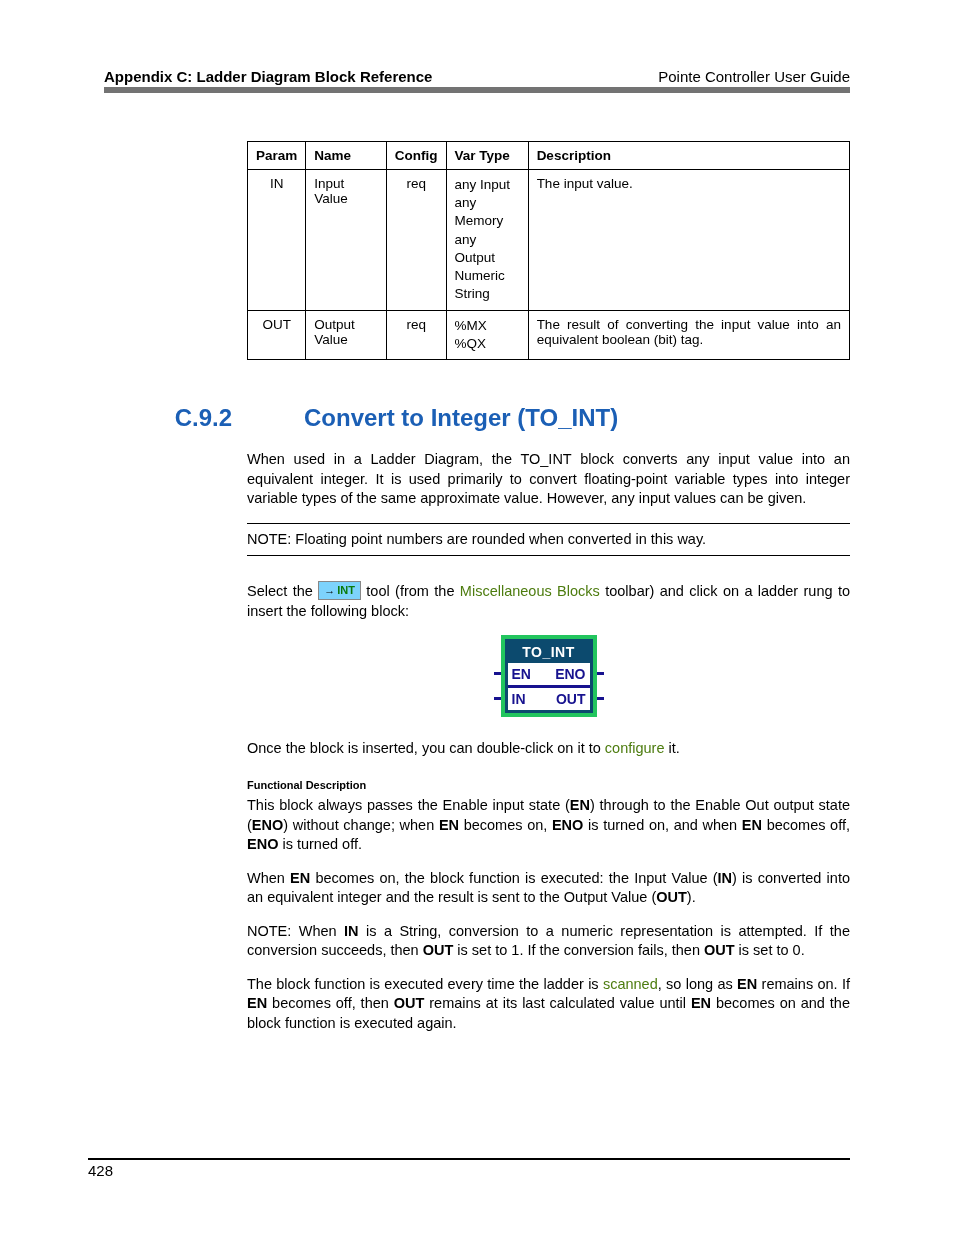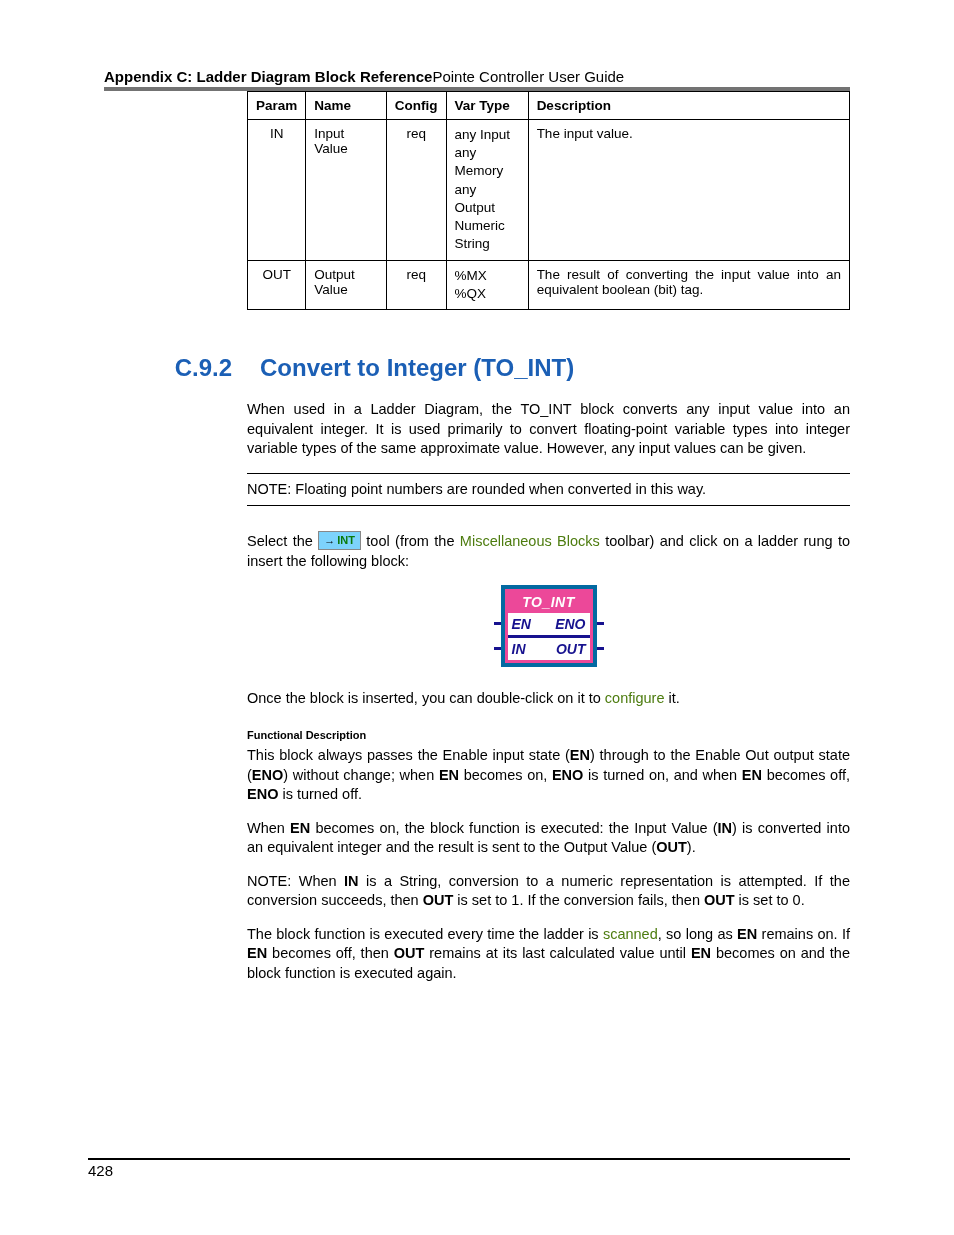--- a/index.html
+++ b/index.html
@@ -12,22 +12,24 @@
   }
   .page {
     width: 954px;
     height: 1235px;
     box-sizing: border-box;
     padding: 68px 104px 0 104px;
     position: relative;
   }
   .header-row {
     display: flex;
-    border-bottom: 4px solid #737373;
+    justify-content: space-between;
+    border-bottom: 6px solid #737373;
     padding-bottom: 2px;
+    margin-bottom: 48px;
   }
   .header-left {
     font-weight: 700;
     font-size: 15px;
   }
   .header-right {
     font-size: 15px;
   }
   .content-col {
     margin-left: 143px;
@@ -62,20 +64,21 @@
     font-weight: 700;
     font-size: 24px;
     width: 128px;
     text-align: right;
     flex-shrink: 0;
   }
   .section-title {
     color: #1b5fb5;
     font-weight: 700;
     font-size: 24px;
+    margin-left: 44px;
   }
   .body-p {
     text-align: justify;
     margin: 0 0 14px 0;
     line-height: 1.35;
   }
   .note-box {
     border-top: 1px solid #000;
     border-bottom: 1px solid #000;
     padding: 6px 0;
@@ -101,25 +104,24 @@
     position: relative;
     top: -2px;
   }
   .tool-icon .arrow { color: #000; }
   .tool-icon .int { color: #0b7a0b; margin-left: 2px; }
   .block-diagram {
     margin: 10px auto 22px auto;
     width: 96px;
   }
   .blk-outer {
-    background: #ec4899;
-    border: 4px solid #0369a1;
+    background: #0c4a6e;
+    border: 4px solid #22c55e;
     padding: 3px;
     position: relative;
-    font-style: italic;
   }
   .blk-title {
     color: #fff;
     text-align: center;
     font-weight: 700;
     font-family: Arial, sans-serif;
     font-size: 14px;
     letter-spacing: 0.5px;
     padding: 2px 0 3px 0;
   }

